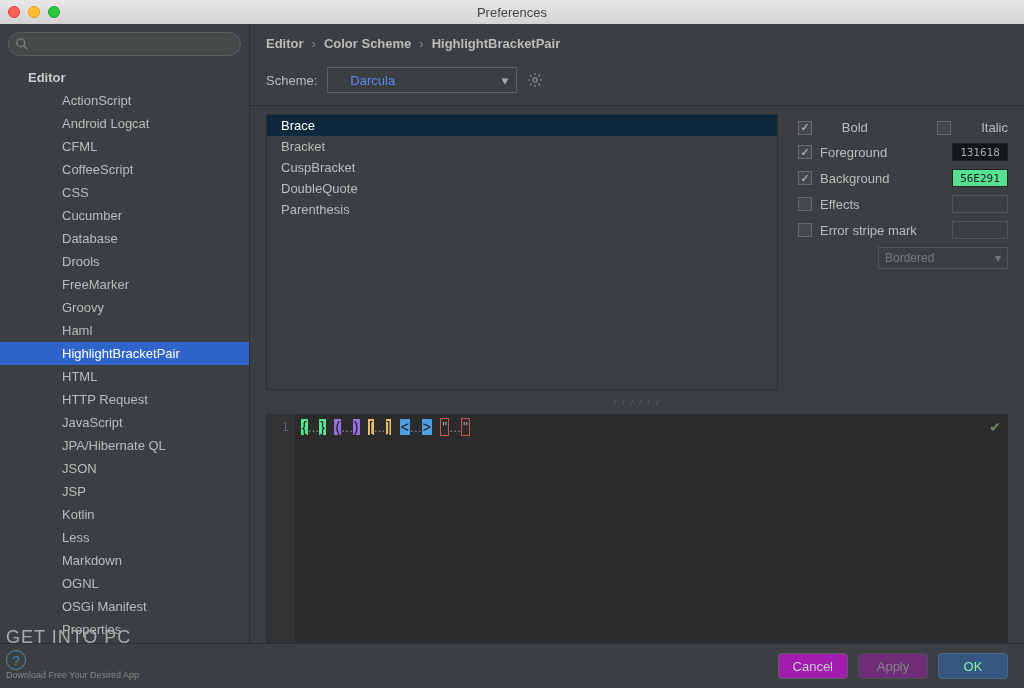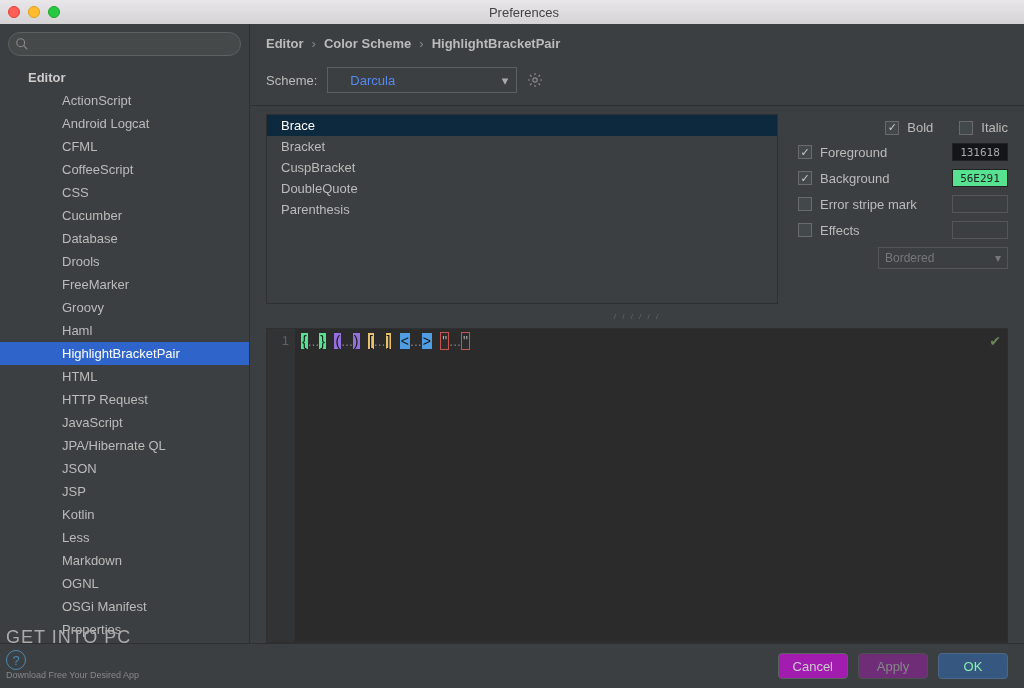--- a/index.html
+++ b/index.html
@@ -4,21 +4,21 @@
 <style>
 * { margin: 0; padding: 0; box-sizing: border-box; font-family: -apple-system, BlinkMacSystemFont, "Segoe UI", sans-serif; }
 body { width: 1024px; height: 688px; background: #3c3f41; color: #bbb; font-size: 13px; overflow: hidden; position: relative; }
 
 .titlebar { height: 24px; background: linear-gradient(#e8e6e8, #d5d3d5); display: flex; align-items: center; padding: 0 8px; position: relative; }
 .traffic-lights { display: flex; gap: 8px; }
 .traffic-light { width: 12px; height: 12px; border-radius: 50%; }
 .tl-close { background: #ff5f57; border: 0.5px solid #e14038; }
 .tl-min { background: #ffbd2e; border: 0.5px solid #e1a116; }
 .tl-max { background: #28c940; border: 0.5px solid #17a82a; }
-.title { position: absolute; left: 50%; transform: translateX(-50%); color: #444; font-size: 13px; margin-left: 12px; }
+.title { position: absolute; left: 50%; transform: translateX(-50%); color: #444; font-size: 13px; }
 
 .main-container { display: flex; height: calc(100% - 24px - 45px); }
 
 .sidebar { width: 250px; background: #3c3f41; border-right: 1px solid #2d2f30; display: flex; flex-direction: column; }
 .search-box { padding: 8px; }
 .search-input { width: 100%; height: 24px; background: #45494a; border: 1px solid #5d6060; border-radius: 14px; padding: 0 8px 0 24px; color: #bbb; font-size: 12px; outline: none; }
 .search-wrap { position: relative; }
 .search-icon { position: absolute; left: 7px; top: 5px; width: 14px; height: 14px; }
 .tree { flex: 1; overflow-y: auto; padding-top: 2px; }
 .tree-item { padding: 4px 0 4px 28px; cursor: pointer; white-space: nowrap; color: #bbb; }
@@ -29,28 +29,28 @@
 .content { flex: 1; display: flex; flex-direction: column; background: #3c3f41; }
 .breadcrumb { padding: 12px 16px; color: #bbb; font-weight: bold; display: flex; align-items: center; gap: 8px; }
 .crumb-sep { color: #888; font-weight: normal; }
 .scheme-row { padding: 4px 16px 12px; display: flex; align-items: center; gap: 10px; border-bottom: 1px solid #2d2f30; }
 .scheme-label { color: #bbb; }
 .scheme-select { background: #3c3f41; border: 1px solid #5d6060; color: #568af2; padding: 3px 30px 3px 22px; height: 26px; min-width: 190px; display: flex; align-items: center; position: relative; cursor: pointer; }
 .scheme-select::after { content: "▾"; position: absolute; right: 8px; color: #aaa; }
 .gear-icon { width: 16px; height: 16px; opacity: 0.7; cursor: pointer; }
 
 .config-area { flex: 1; display: flex; flex-direction: column; padding: 8px 16px 0; gap: 8px; min-height: 0; }
-.top-config { display: flex; gap: 20px; height: 190px; }
+.top-config { display: flex; gap: 20px; height: 276px; }
 .bracket-list { flex: 1; background: #3c3f41; border: 1px solid #2d2f30; }
 .bracket-item { padding: 3px 14px; cursor: pointer; color: #bbb; }
 .bracket-item.selected { background: #0d293e; color: #fff; }
 
 .attrs { width: 210px; padding-top: 6px; display: flex; flex-direction: column; gap: 8px; font-size: 13px; }
 .attr-row { display: flex; align-items: center; gap: 8px; }
-.attr-row.right { justify-content: flex-end; }
+.attr-row.right { justify-content: space-between; }
 .check { width: 14px; height: 14px; border: 1px solid #6a6a6a; background: #43494a; display: inline-flex; align-items: center; justify-content: center; flex-shrink: 0; }
 .check.checked::after { content: "✓"; font-size: 11px; color: #ccc; line-height: 1; }
 .attr-label { flex: 1; }
 .color-swatch { width: 56px; height: 18px; font-size: 11px; display: flex; align-items: center; justify-content: center; font-family: monospace; border: 1px solid #222; }
 .swatch-131618 { background: #131618; color: #aaa; }
 .swatch-56E291 { background: #56E291; color: #222; }
 .swatch-empty { background: #3c3f41; border: 1px solid #555; }
 .effects-select { width: 130px; height: 22px; border: 1px solid #555; background: #3c3f41; color: #777; padding: 0 6px; display: flex; align-items: center; justify-content: space-between; cursor: not-allowed; margin-left: auto; font-size: 12px; }
 
 .splitter { height: 8px; display: flex; align-items: center; justify-content: center; color: #666; font-size: 8px; letter-spacing: 2px; cursor: row-resize; }
@@ -180,26 +180,26 @@
             <span class="attr-label">Foreground</span>
             <span class="color-swatch swatch-131618">131618</span>
           </div>
           <div class="attr-row">
             <span class="check checked"></span>
             <span class="attr-label">Background</span>
             <span class="color-swatch swatch-56E291">56E291</span>
           </div>
           <div class="attr-row">
             <span class="check"></span>
+            <span class="attr-label">Effects</span>
+            <span class="color-swatch swatch-empty"></span>
+          </div>
+          <div class="attr-row">
+            <span class="check"></span>
             <span class="attr-label">Error stripe mark</span>
-            <span class="color-swatch swatch-empty"></span>
-          </div>
-          <div class="attr-row">
-            <span class="check"></span>
-            <span class="attr-label">Effects</span>
             <span class="color-swatch swatch-empty"></span>
           </div>
           <div class="attr-row">
             <div class="effects-select">
               <span>Bordered</span>
               <span>▾</span>
             </div>
           </div>
         </div>
       </div>

